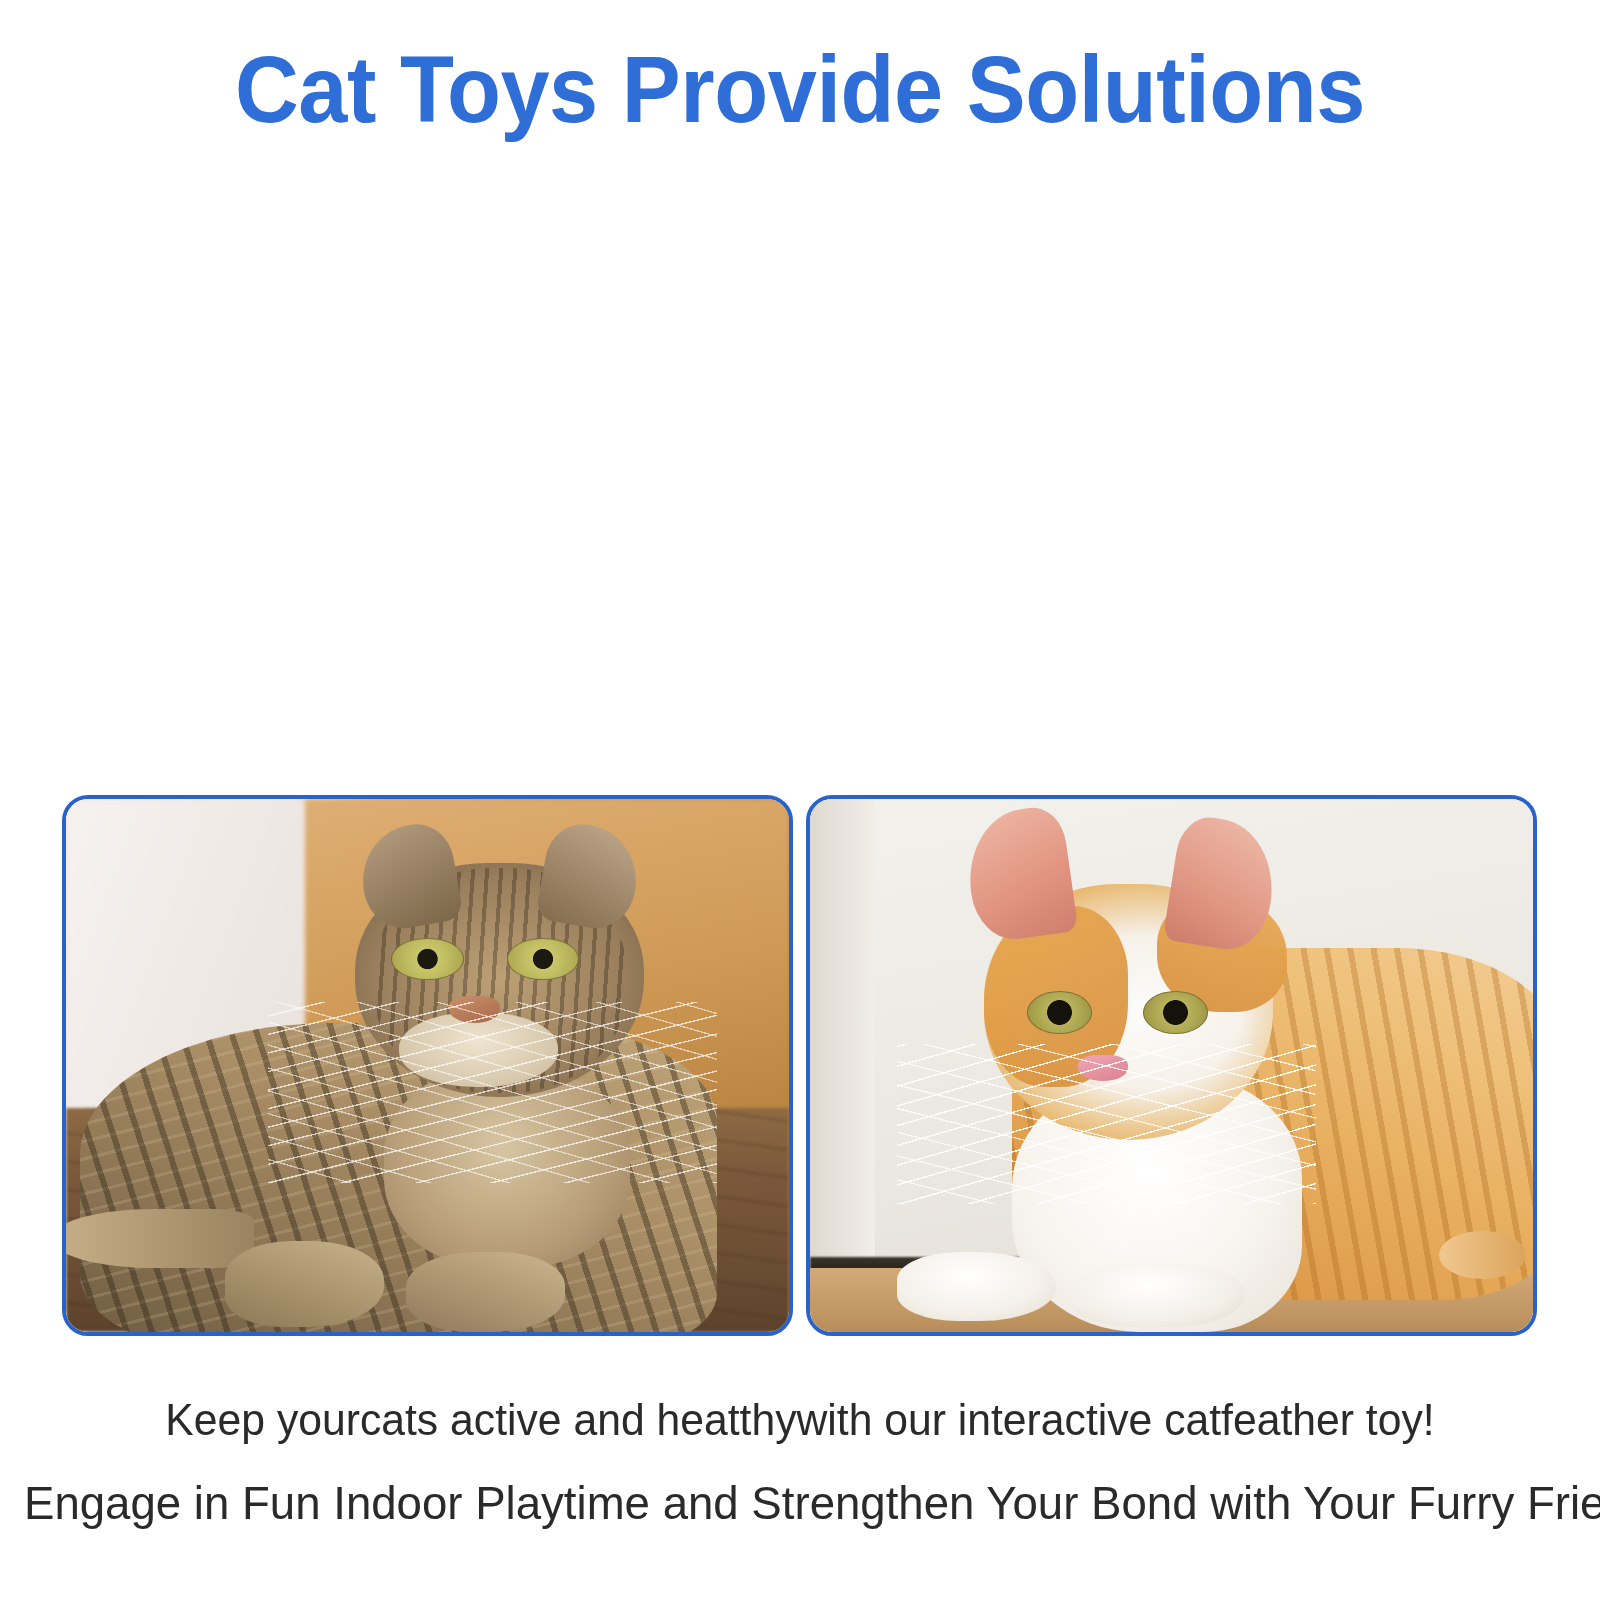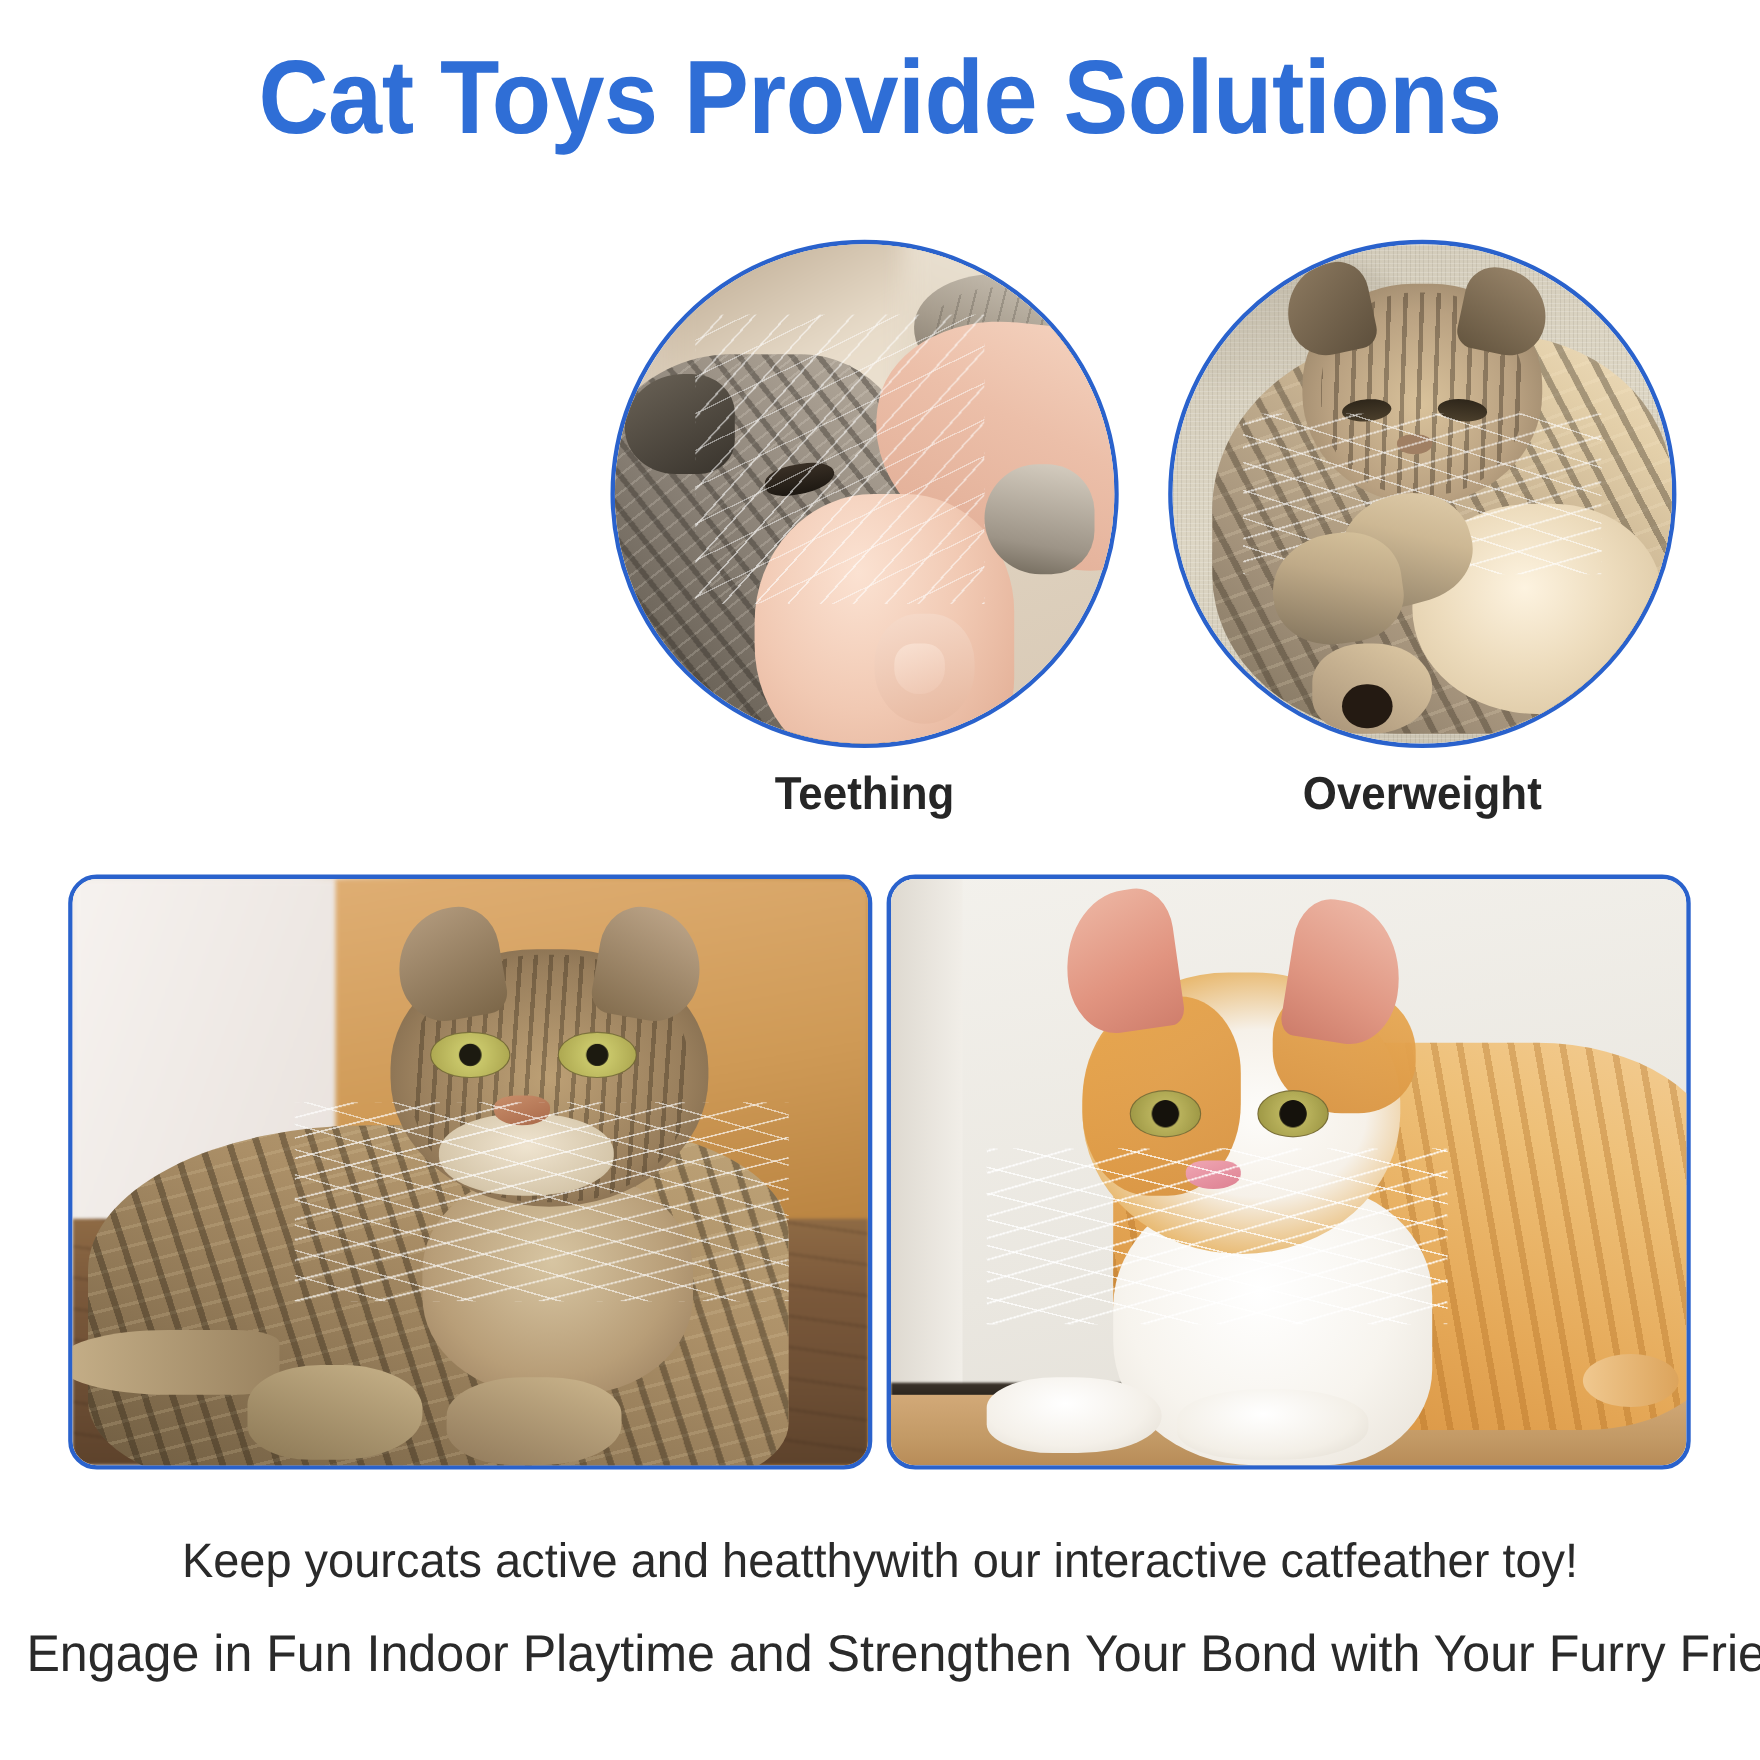--- a/index.html
+++ b/index.html
@@ -603,66 +603,21 @@
 </head>
 <body>
 
 <div class="page">
 
   <div class="headline">Cat Toys Provide Solutions</div>
 
   <div class="circle-row">
 
 
-    <div class="circle-cell c2">
-      <div class="circle-frame">
-        <div class="photo">
-          <div class="layer p2">
-            <div class="layer bgblur"></div>
-            <div class="layer bgwall"></div>
-            <div class="layer catbody"></div>
-            <div class="layer ear"></div>
-            <div class="layer eye"></div>
-            <div class="layer paw-top"></div>
-            <div class="layer arm"></div>
-            <div class="layer hand"></div>
-            <div class="layer finger"></div>
-            <div class="layer nail"></div>
-            <div class="layer paw-right"></div>
-            <div class="layer whiskers"></div>
-          </div>
-        </div>
-      </div>
-      <div class="circle-label">Teething</div>
-    </div>
-
-    <div class="circle-cell c3">
-      <div class="circle-frame">
-        <div class="photo">
-          <div class="layer p3">
-            <div class="layer linen"></div>
-            <div class="layer fold"></div>
-            <div class="layer body"></div>
-            <div class="layer belly"></div>
-            <div class="layer head"></div>
-            <div class="layer ear-l"></div>
-            <div class="layer ear-r"></div>
-            <div class="layer eye-l"></div>
-            <div class="layer eye-r"></div>
-            <div class="layer nose"></div>
-            <div class="layer whiskers"></div>
-            <div class="layer paw-a"></div>
-            <div class="layer paw-b"></div>
-            <div class="layer hindpaw"></div>
-            <div class="layer toebean"></div>
-          </div>
-        </div>
-      </div>
-      <div class="circle-label">Overweight</div>
-    </div>
+
 
   </div>
 
   <div class="wide-row">
 
     <div class="wide-cell w1">
       <div class="photo">
         <div class="layer p4">
           <div class="layer wall-white"></div>
           <div class="layer wall-wood"></div>

